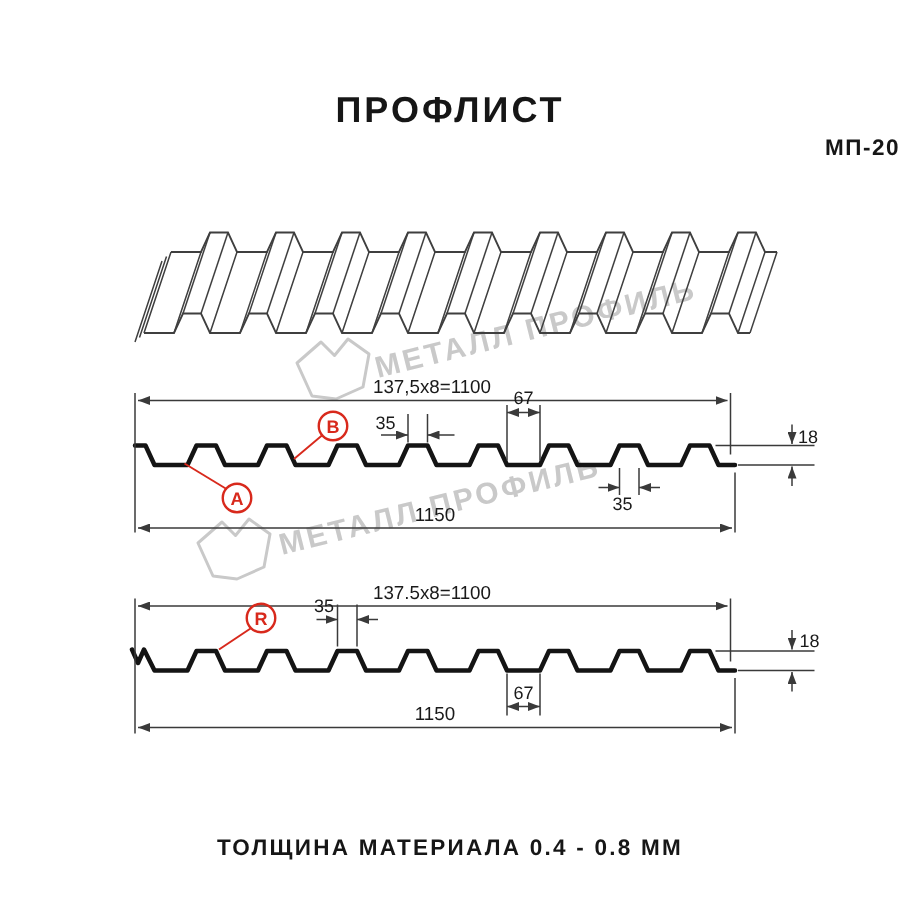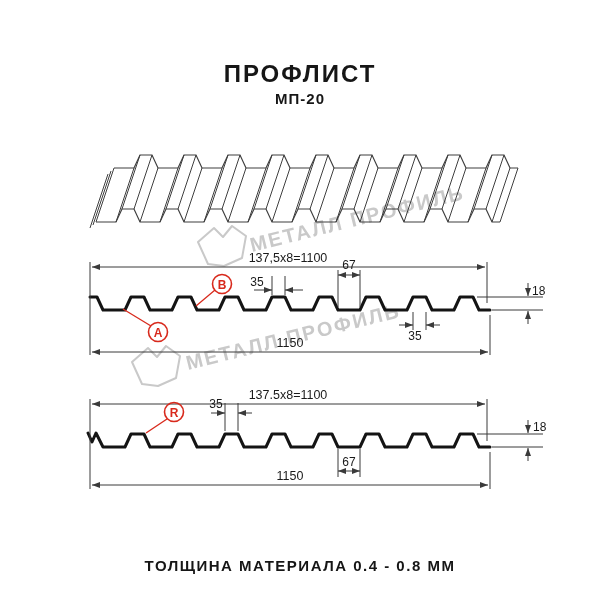--- a/index.html
+++ b/index.html
@@ -1,20 +1,20 @@
 <!DOCTYPE html>
 <html><head>
 <meta charset="utf-8">
 <style>
   html,body{margin:0;padding:0;}
   body{width:600px;height:600px;background:#ffffff;position:relative;overflow:hidden;
        font-family:"Liberation Sans",sans-serif;}
   .abs{position:absolute;left:0;width:600px;text-align:center;color:#161616;}
   .title{top:48px;font-size:24px;font-weight:800;letter-spacing:2px;margin-top:12px;}
-  .subtitle{top:90px;font-size:15px;font-weight:600;letter-spacing:1px;}
+  .subtitle{top:90px;font-size:15px;font-weight:600;letter-spacing:1px;text-align:right;}
   .footer{top:524px;font-size:15px;font-weight:600;letter-spacing:1.5px;margin-top:33px;}
   svg#cv{position:absolute;top:0;left:0;}
   .pf{stroke:#141414;stroke-width:3;fill:none;stroke-linejoin:round;stroke-linecap:round;}
   .dl{stroke:#3a3a3a;stroke-width:1;fill:none;}
   .tl{stroke:#3f3f3f;stroke-width:1;fill:none;}
   .dt{fill:#1a1a1a;font-size:12.5px;}
   .ds{fill:#1a1a1a;font-size:12px;}
   .rd{stroke:#d8291c;stroke-width:1.6;fill:none;}
   .rl{stroke:#d8291c;stroke-width:1.3;fill:none;}
   .rt{fill:#d8291c;font-size:12px;font-weight:bold;text-anchor:middle;}

